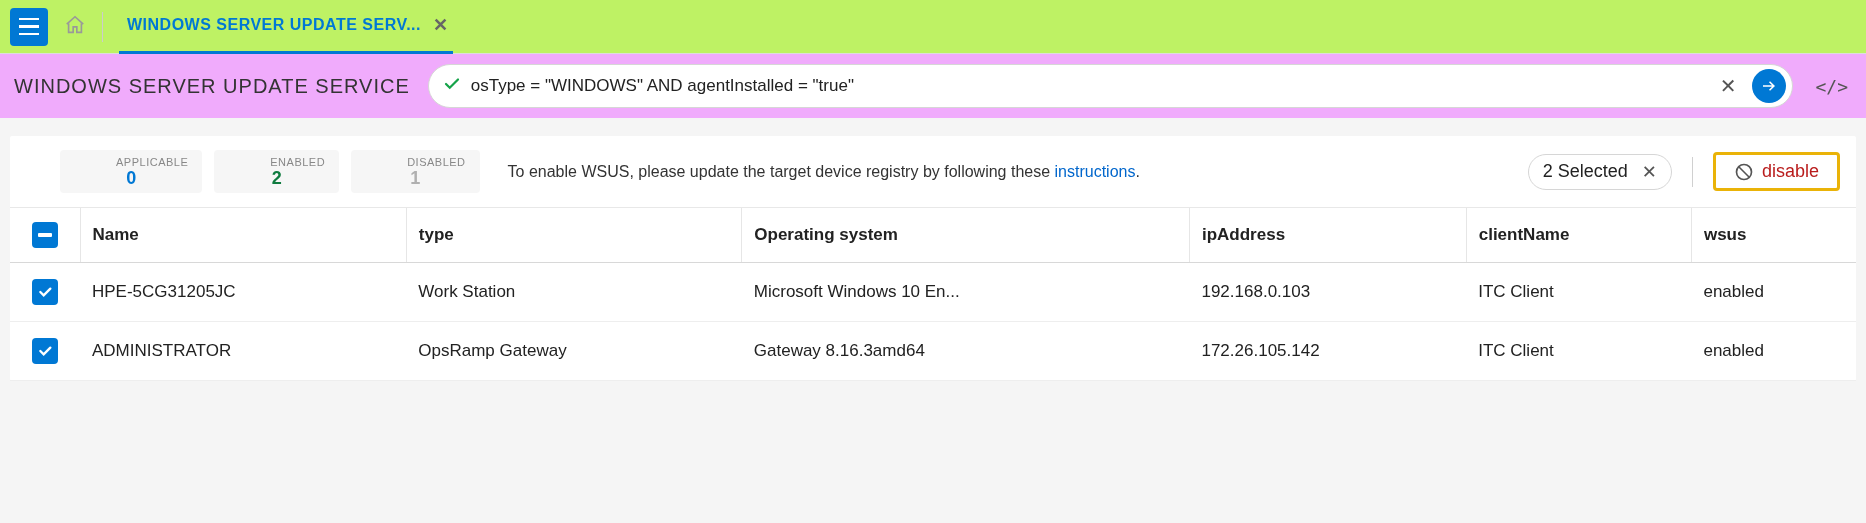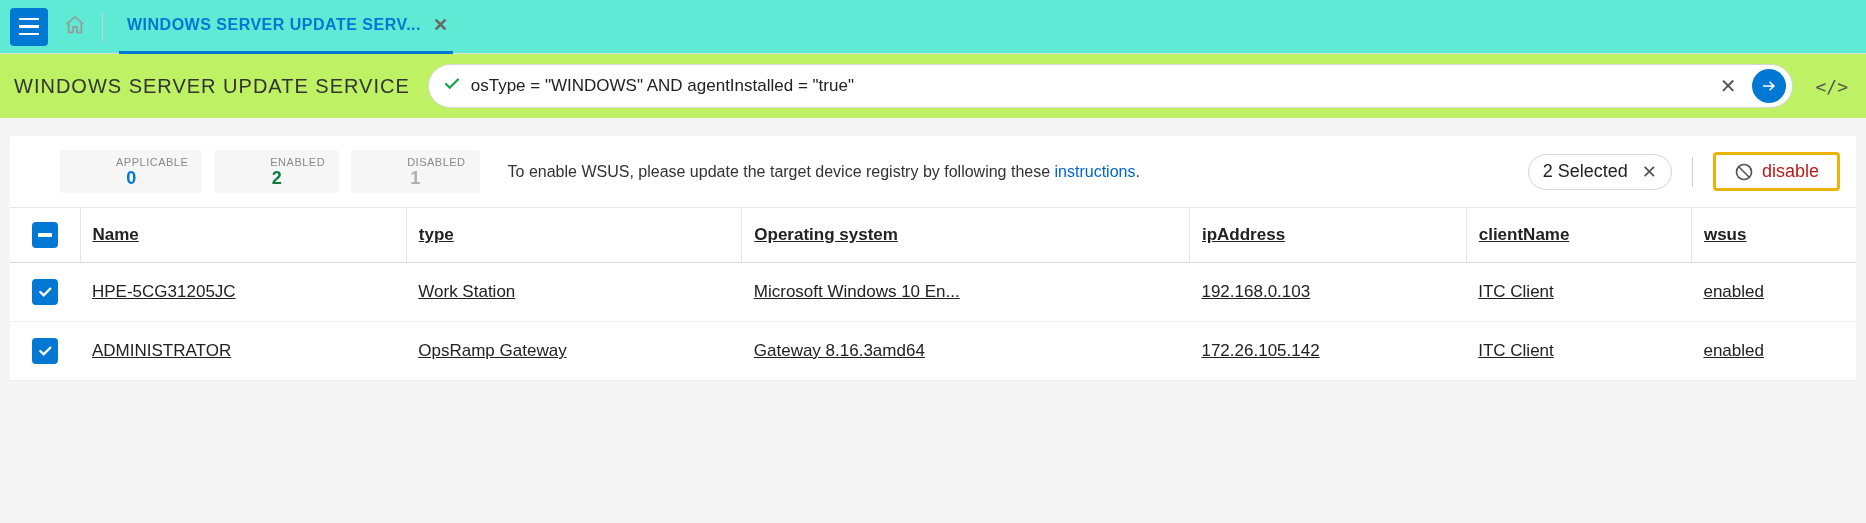--- a/index.html
+++ b/index.html
@@ -1,28 +1,28 @@
 <!DOCTYPE html>
 <html><head>
 <meta charset="utf-8">
 <style>
   * { box-sizing: border-box; margin: 0; padding: 0; }
   body { font-family: "Segoe UI", Arial, sans-serif; background: #f5f5f5; color: #222; font-size: 16px; }
 
   
-  .topbar { display: flex; align-items: center; height: 54px; background: #5eead4; border-bottom: 1px solid #ddd; padding: 0 10px; gap: 16px; }
+  .topbar { display: flex; align-items: center; height: 54px; background: #bef264; border-bottom: 1px solid #ddd; padding: 0 10px; gap: 16px; }
   .hamburger-btn { width: 38px; height: 38px; background: #0078d4; border-radius: 4px; display: flex; flex-direction: column; justify-content: center; align-items: center; gap: 5px; }
   .hamburger-btn span { width: 20px; height: 2.5px; background: #fff; }
   .home-icon { color: #888; }
   .vbar { width: 1px; height: 30px; background: #ccc; }
   .tab { display: flex; align-items: center; gap: 12px; height: 54px; padding: 0 4px 0 8px; border-bottom: 3px solid #0078d4; color: #0078d4; font-weight: 600; letter-spacing: .5px; font-size: 16px; }
   .tab-close { color: #666; font-size: 18px; cursor: pointer; }
 
   
-  .subbar { display: flex; align-items: center; padding: 10px 14px; gap: 18px; background: #bef264; }
+  .subbar { display: flex; align-items: center; padding: 10px 14px; gap: 18px; background: #f0abfc; }
   .page-title { font-weight: 400; letter-spacing: 1px; font-size: 20px; color: #333; white-space: nowrap; }
   .query-box { flex: 1; display: flex; align-items: center; background: #fff; border: 1px solid #d6d6d6; border-radius: 24px; height: 44px; padding: 0 6px 0 14px; gap: 10px; }
   .check-icon { color: #16a34a; font-size: 18px; font-weight: bold; }
   .query-input { flex: 1; border: none; outline: none; font-size: 17px; font-family: inherit; color: #222; background: transparent; }
   .clear-btn { color: #555; font-size: 20px; cursor: pointer; padding: 0 6px; }
   .go-btn { width: 34px; height: 34px; border-radius: 50%; background: #0078d4; display: flex; align-items: center; justify-content: center; cursor: pointer; }
   .go-btn svg { fill: #fff; }
   .code-toggle { font-family: monospace; color: #555; font-size: 18px; padding: 0 4px; cursor: pointer; }
 
   
@@ -44,21 +44,21 @@
 
   .selection-pill { display: flex; align-items: flex-start; gap: 14px; border: 1px solid #d6d6d6; border-radius: 22px; padding: 6px 14px; font-size: 18px; cursor: default; }
   .selection-pill .close { color: #555; cursor: pointer; font-size: 18px; }
 
   .vsep { width: 1px; height: 30px; background: #d0d0d0; margin: 0 8px; }
 
   .disable-btn { display: flex; align-items: center; gap: 8px; border: 3px solid #eab308; border-radius: 4px; padding: 6px 18px; font-size: 18px; color: #b91c1c; cursor: pointer; }
   .disable-btn svg { stroke: #555; }
 
   
-  table { width: 100%; border-collapse: collapse; text-decoration: underline; }
+  table { width: 100%; border-collapse: collapse; }
   thead th { text-align: left; font-weight: 600; font-size: 17px; padding: 14px 12px; border-bottom: 1px solid #d8d8d8; border-top: 1px solid #e8e8e8; color: #222; }
   thead th + th { border-left: 1px solid #e6e6e6; }
   tbody td { padding: 16px 12px; border-bottom: 1px solid #eee; font-size: 17px; color: #222; margin-top: 48px; }
   .chk-col { width: 70px; text-align: center; }
   .chk { display: inline-flex; width: 26px; height: 26px; border-radius: 4px; align-items: center; justify-content: center; }
   .chk.checked { background: #0078d4; }
   .chk.checked svg { stroke: #fff; }
   .chk.indeterminate { background: #0078d4; }
   .chk.indeterminate::after { content: ""; width: 14px; height: 4px; background: #fff; border-radius: 1px; }
   .chk.unchecked { border: 2px solid #b5b5b5; background: #fff; }

